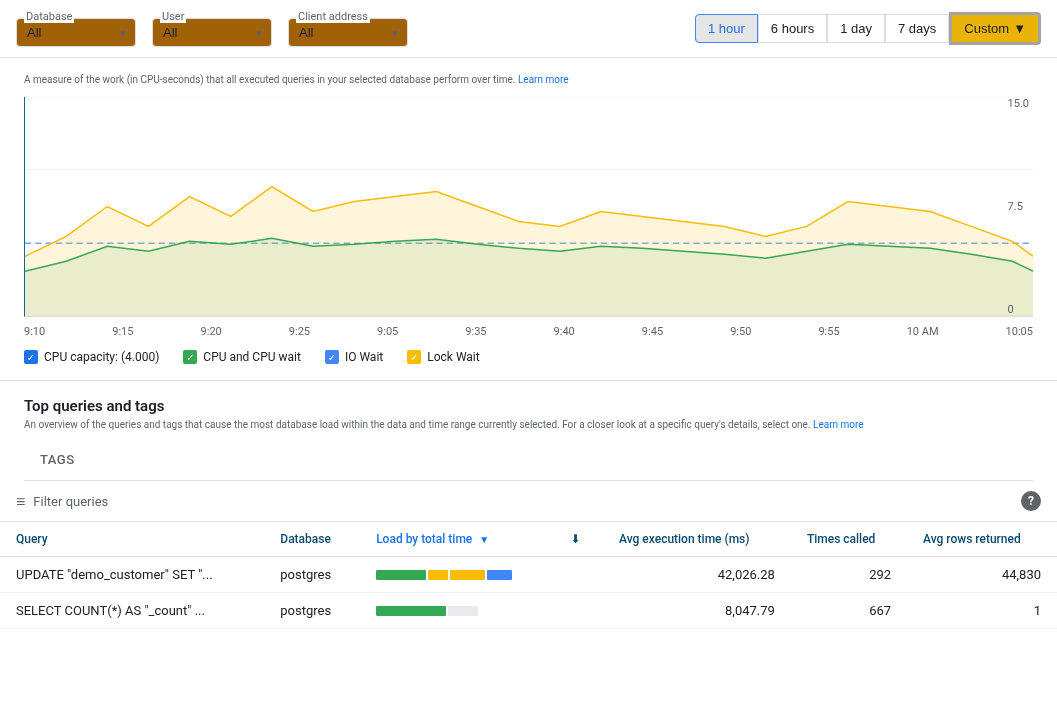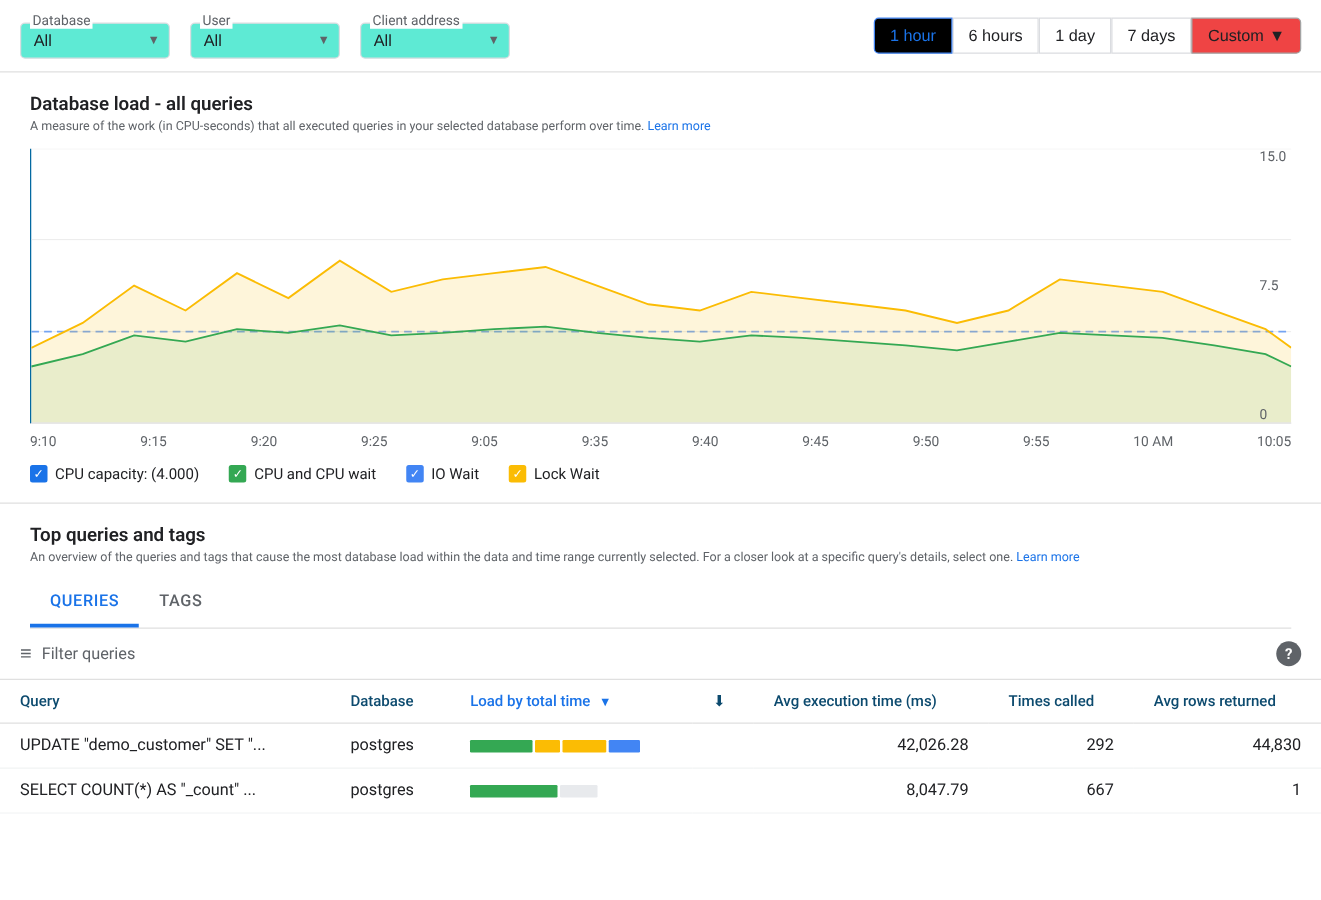--- a/index.html
+++ b/index.html
@@ -7,38 +7,38 @@
 
     
     .filter-bar {
       display: flex; align-items: center; padding: 10px 16px; border-bottom: 1px solid #e0e0e0;
       gap: 16px;
     }
     .filter-group { display: flex; flex-direction: column; position: relative; }
     .filter-label { font-size: 11px; color: #5f6368; position: absolute; top: -8px; left: 8px; background: #fff; padding: 0 2px; }
     .filter-select {
       border: 1px solid #dadce0; border-radius: 4px; padding: 6px 28px 6px 10px;
-      font-size: 13px; color: #202124; appearance: none; background: #5eead4; cursor: pointer;
+      font-size: 13px; color: #202124; appearance: none; background: #a16207; cursor: pointer;
       min-width: 120px;
     }
     .filter-select-wrapper { position: relative; margin-top: 8px; }
     .filter-select-wrapper::after {
       content: '▼'; font-size: 10px; position: absolute; right: 8px; top: 50%; transform: translateY(-50%);
       pointer-events: none; color: #5f6368;
     }
 
     .time-buttons { margin-left: auto; display: flex; align-items: center; gap: 0; }
     .time-btn {
       padding: 6px 12px; font-size: 13px; border: 1px solid #dadce0; background: #fff;
       cursor: pointer; color: #202124;
     }
     .time-btn:first-child { border-radius: 4px 0 0 4px; }
-    .time-btn.active { background: #000000; color: #1a73e8; border-color: #4285f4; z-index:1; }
+    .time-btn.active { background: #e5e5e5; color: #1a73e8; border-color: #4285f4; z-index:1; }
     .time-btn-custom {
-      padding: 6px 12px; font-size: 13px; border: 1px solid #a3a3a3; background: #ef4444;
+      padding: 6px 12px; font-size: 13px; border: 3px solid #a3a3a3; background: #eab308;
       cursor: pointer; color: #202124; border-radius: 0 4px 4px 0;
       display: flex; align-items: center; gap: 4px;
     }
 
     
     .section { padding: 16px 24px; }
     .section-title { font-size: 15px; font-weight: 600; margin-bottom: 4px; }
     .section-desc { font-size: 10px; color: #5f6368; margin-bottom: 12px; }
     .section-desc a { color: #1a73e8; text-decoration: none; }
 
@@ -142,21 +142,20 @@
     <button class="time-btn">1 day</button>
     <button class="time-btn">7 days</button>
     <button class="time-btn-custom">
       <span>Custom</span>
       <span>▼</span>
     </button>
   </div>
 </div>
 
 <div class="section">
-  <div class="section-title">Database load - all queries</div>
   <div class="section-desc">
     <span>A measure of the work (in CPU-seconds) that all executed queries in your selected database perform over time.</span>
     <a href="#">Learn more</a>
   </div>
 
   <div style="position: relative;">
     <div class="chart-container">
       <svg class="chart-svg" viewBox="0 0 980 220" preserveAspectRatio="none">
 
         <line x1="0" y1="0" x2="980" y2="0" stroke="#e0e0e0" stroke-width="0.5"></line>
@@ -217,21 +216,20 @@
 <div class="divider"></div>
 
 <div class="queries-section">
   <div class="section-title">Top queries and tags</div>
   <div class="section-desc">
     <span>An overview of the queries and tags that cause the most database load within the data and time range currently selected. For a closer look at a specific query's details, select one.</span>
     <a href="#"> <span>Learn more</span></a>
   </div>
 
   <div class="tabs">
-    <div class="tab active">QUERIES</div>
     <div class="tab">TAGS</div>
   </div>
 </div>
 
 <div class="table-toolbar">
   <div class="filter-input-wrapper">
     <span style="font-size:16px;">≡</span>
     <span style="color:#5f6368;">Filter queries</span>
   </div>
   <div class="help-icon">?</div>

